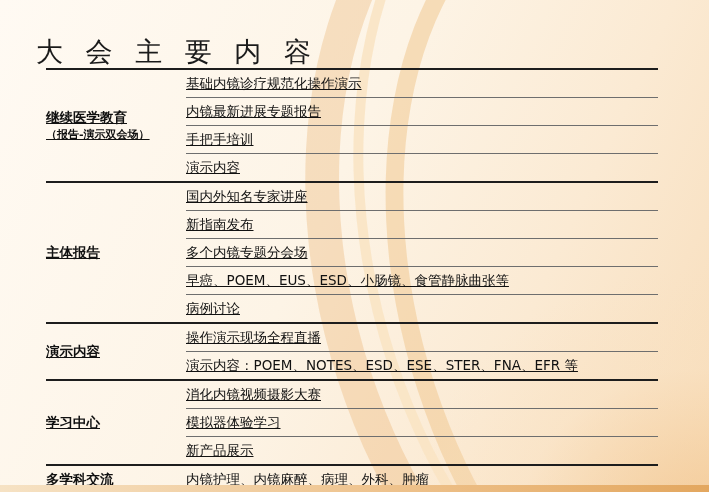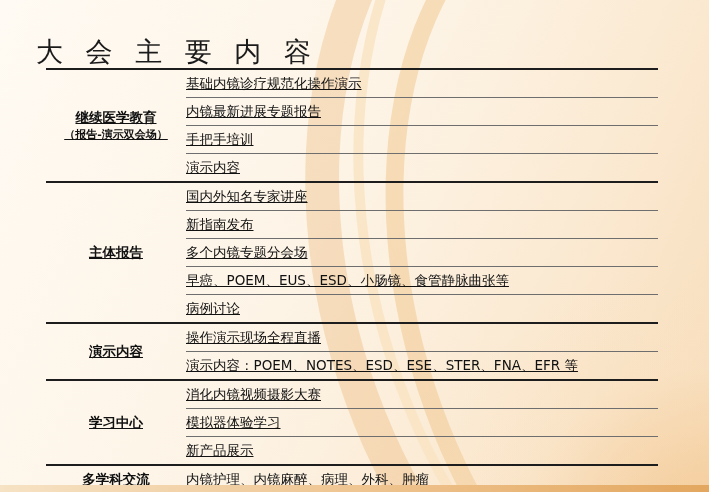--- a/index.html
+++ b/index.html
@@ -89,21 +89,20 @@
   }
   #content-table td {
     vertical-align: middle;
     padding: 0;
     font-size: 13.5px;
     color: #111;
     text-decoration: underline;
   }
   .cat-cell {
     width: 140px;
-    text-align: center;
     font-weight: bold;
     line-height: 1.5;
     padding: 0 6px;
   }
   .cat-sub {
     display: block;
     font-size: 11px;
     font-weight: bold;
     letter-spacing: 0px;
   }

